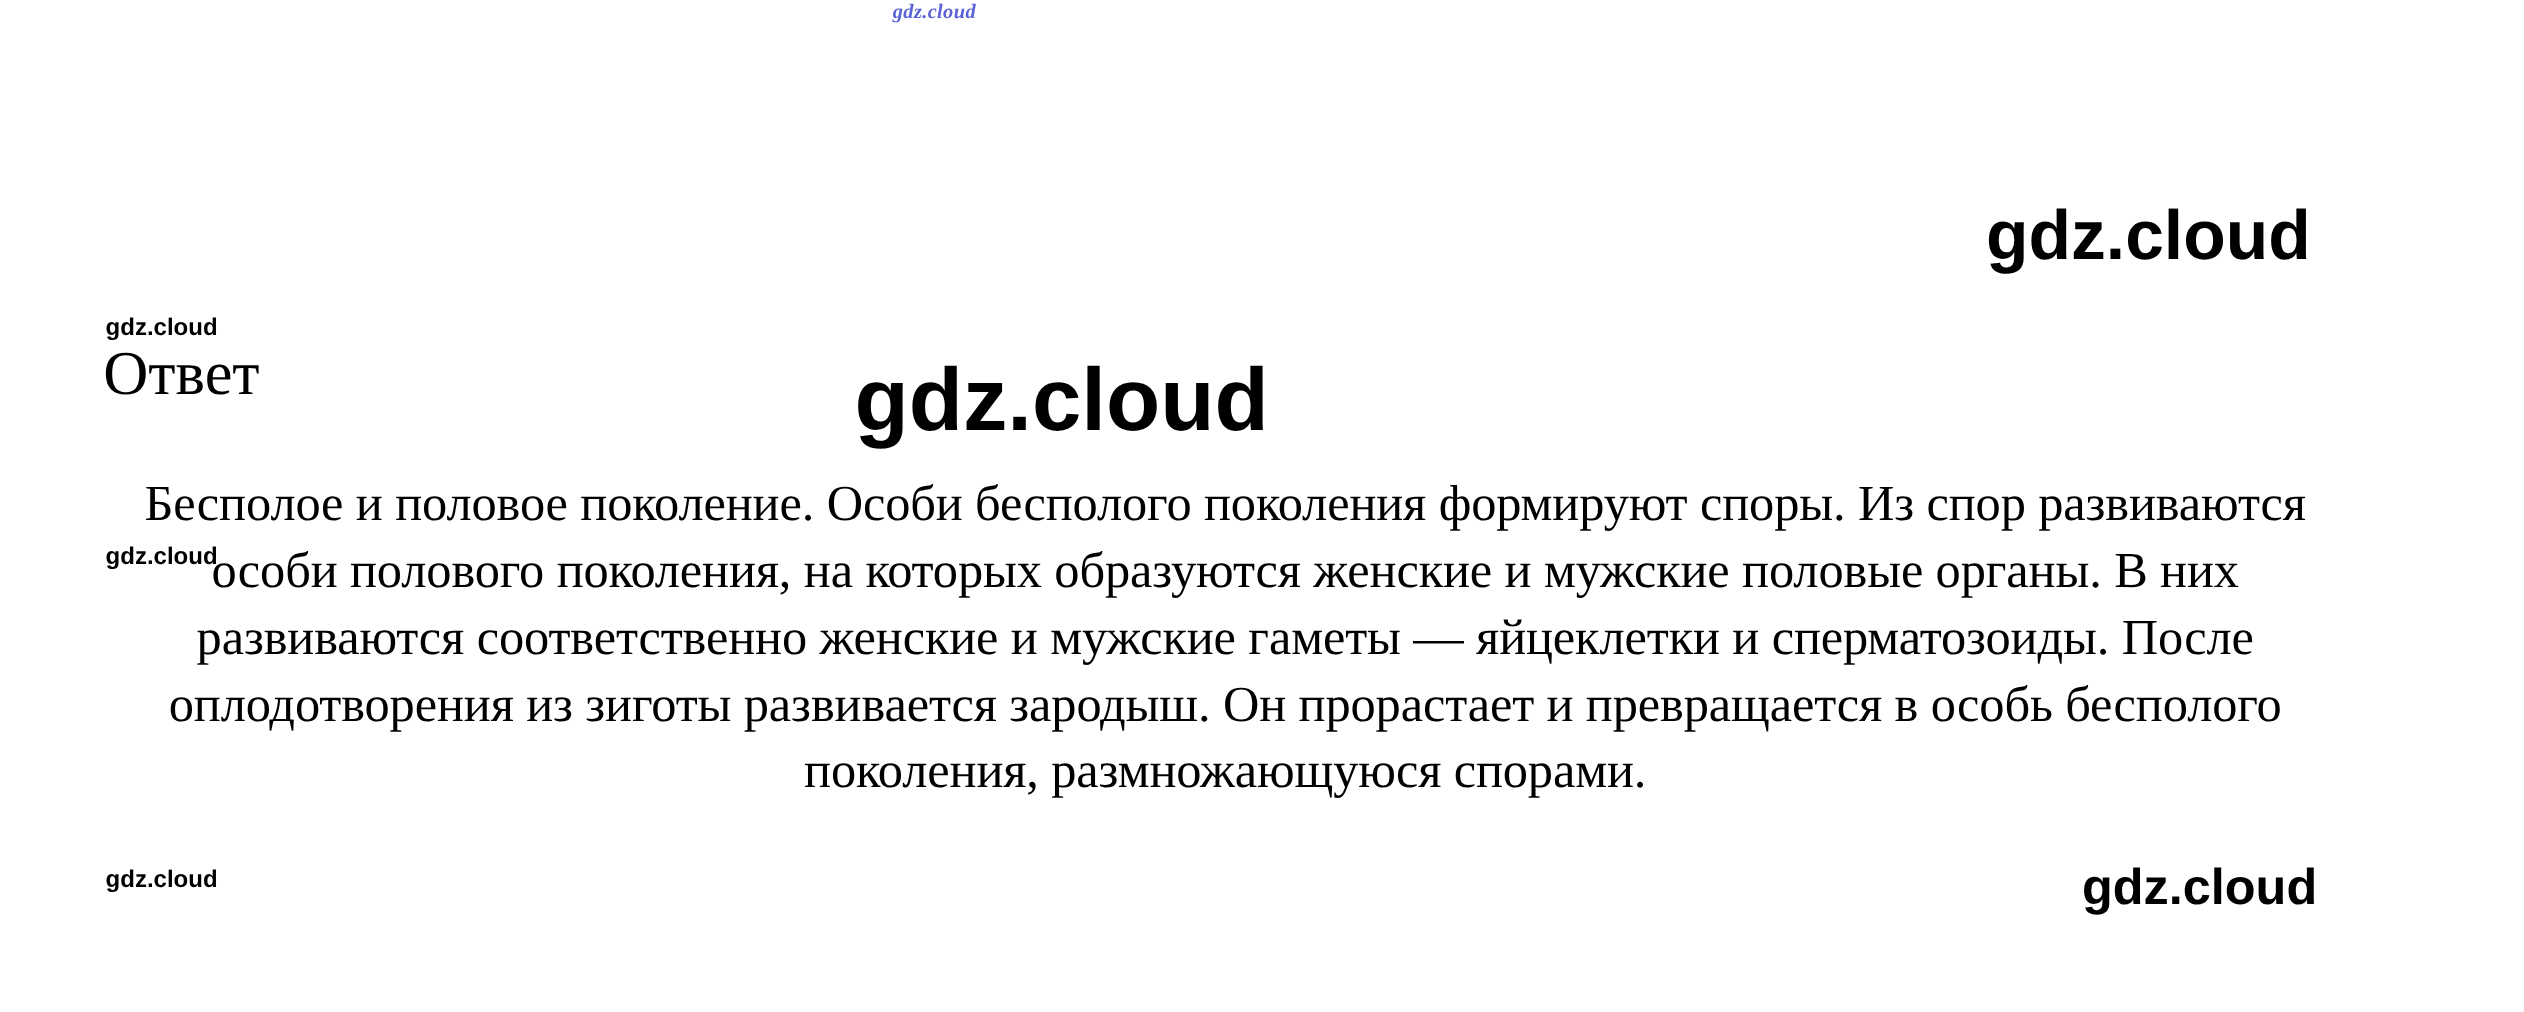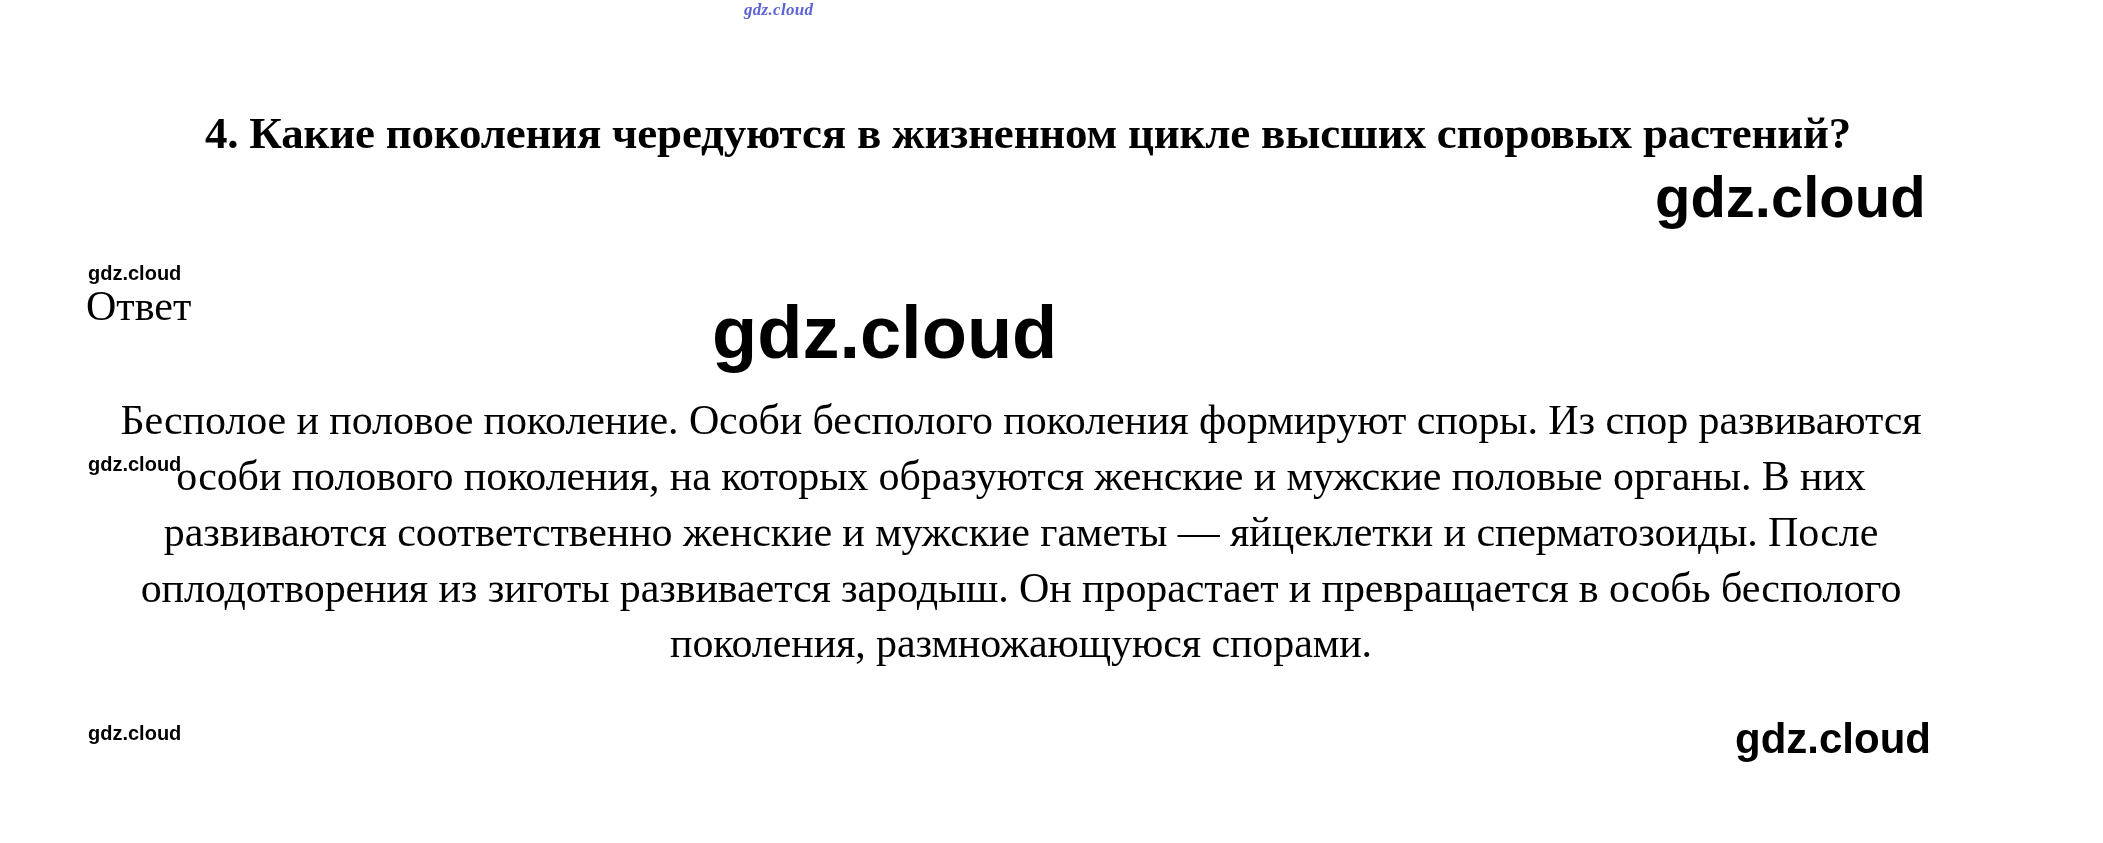--- a/index.html
+++ b/index.html
@@ -69,21 +69,21 @@
     width: 1880px;
     font-size: 45px;
     font-weight: bold;
     line-height: 1.30;
     letter-spacing: -0.2px;
   }
   .answer-label {
     position: absolute;
     left: 86px;
     top: 283px;
-    font-size: 42px;
+    font-size: 52px;
     line-height: 1.1;
   }
   .body-text {
     position: absolute;
     left: 86px;
     top: 393px;
     width: 1870px;
     font-size: 42px;
     line-height: 1.33;
     letter-spacing: -0.1px;
@@ -92,21 +92,20 @@
     margin: 0;
   }
 </style>
 </head>
 <body>
 
 <div id="page">
 
   <div class="wm-top">gdz.cloud</div>
 
-  <div class="question">4. Какие поколения чередуются в жизненном цикле высших споровых растений?</div>
 
   <div class="wm-big" id="wm-header-right">gdz.cloud</div>
 
   <div class="wm-small" id="wm-1">gdz.cloud</div>
 
   <div class="answer-label">Ответ</div>
 
   <div class="wm-big" id="wm-center">gdz.cloud</div>
 
   <div class="body-text">

